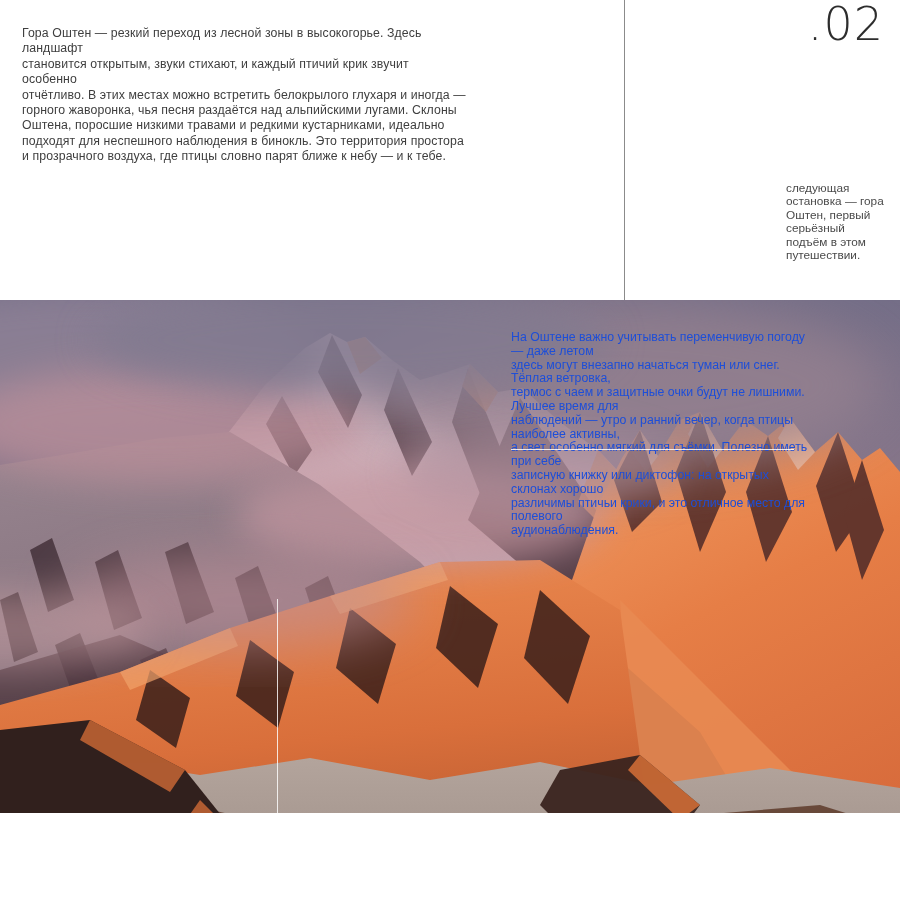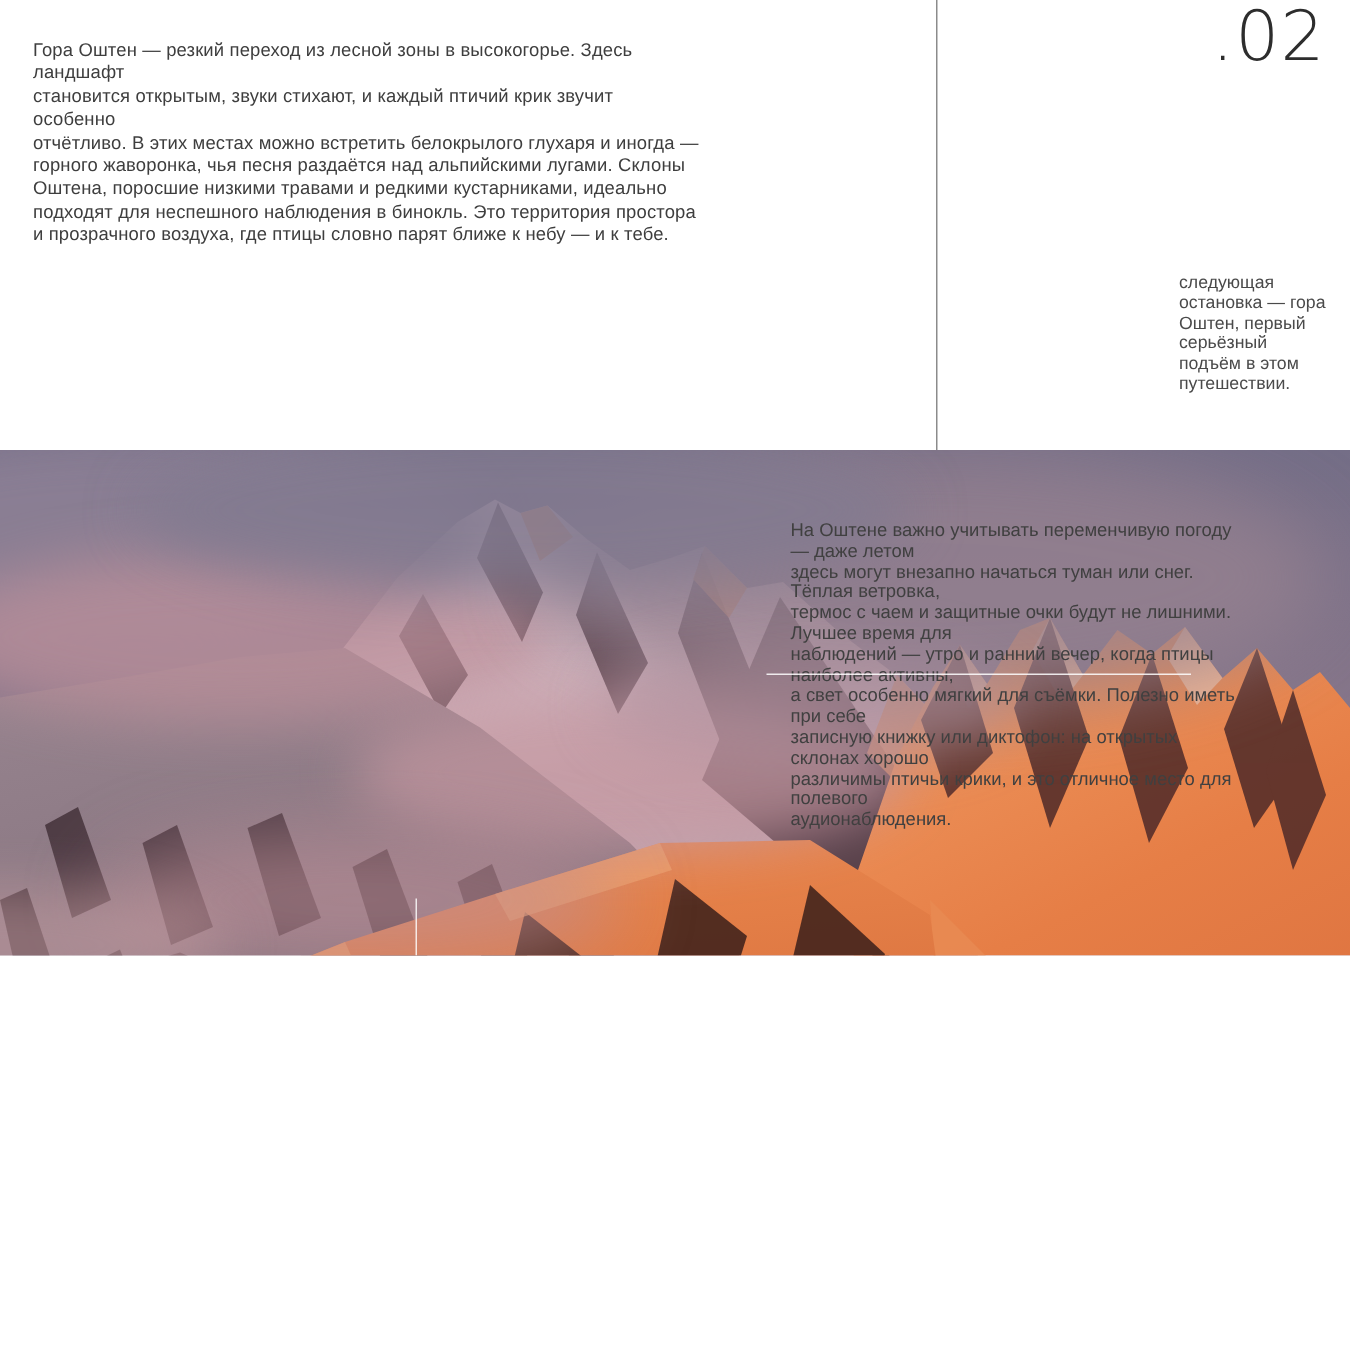--- a/index.html
+++ b/index.html
@@ -1,17 +1,17 @@
 <!DOCTYPE html>
 <html><head>
 <meta charset="utf-8">
 <style>
   html,body{margin:0;padding:0;background:#ffffff;}
   .page{
-    position:relative;width:900px;height:637px;overflow:hidden;
+    position:relative;width:900px;height:813px;overflow:hidden;
     background:#ffffff;
     font-family:"Liberation Sans", sans-serif;
   }
   
   .top-section{position:absolute;left:0;top:0;width:900px;height:300px;background:#ffffff;}
   .intro-paragraph{
     position:absolute;left:22px;top:26px;width:445px;margin:0;
     font-size:12.3px;line-height:15.4px;color:#3e3e3e;
     white-space:pre-line;letter-spacing:0.1px;
   }
@@ -22,22 +22,22 @@
   }
   .v-divider{position:absolute;left:624px;top:0;width:1px;height:300px;background:#8b8b8b;}
   .next-stop{
     position:absolute;left:786px;top:182px;width:112px;margin:0;
     font-size:11.8px;line-height:13.4px;color:#4a4a4a;white-space:pre-line;
   }
   
   .photo-section{position:absolute;left:0;top:300px;width:900px;height:601px;overflow:hidden;}
   .photo-section svg{position:absolute;left:0;top:0;width:900px;height:601px;display:block;}
   .photo-tips{
-    position:absolute;left:511px;top:31px;width:300px;margin:16px;
-    font-size:12.3px;line-height:13.8px;color:#404040;white-space:pre-line;
+    position:absolute;left:511px;top:31px;width:300px;margin:0;
+    font-size:12.3px;line-height:13.8px;color:#1d4ed8;white-space:pre-line;
   }
   .tips-underline{
     position:absolute;left:511px;top:149px;width:283px;height:1px;
     background:rgba(255,255,255,0.85);
   }
   .photo-warning{
     position:absolute;left:22px;top:459px;width:170px;margin:0;
     font-size:12px;line-height:13.6px;color:#f5f0ee;white-space:pre-line;
   }
   .photo-vline{

